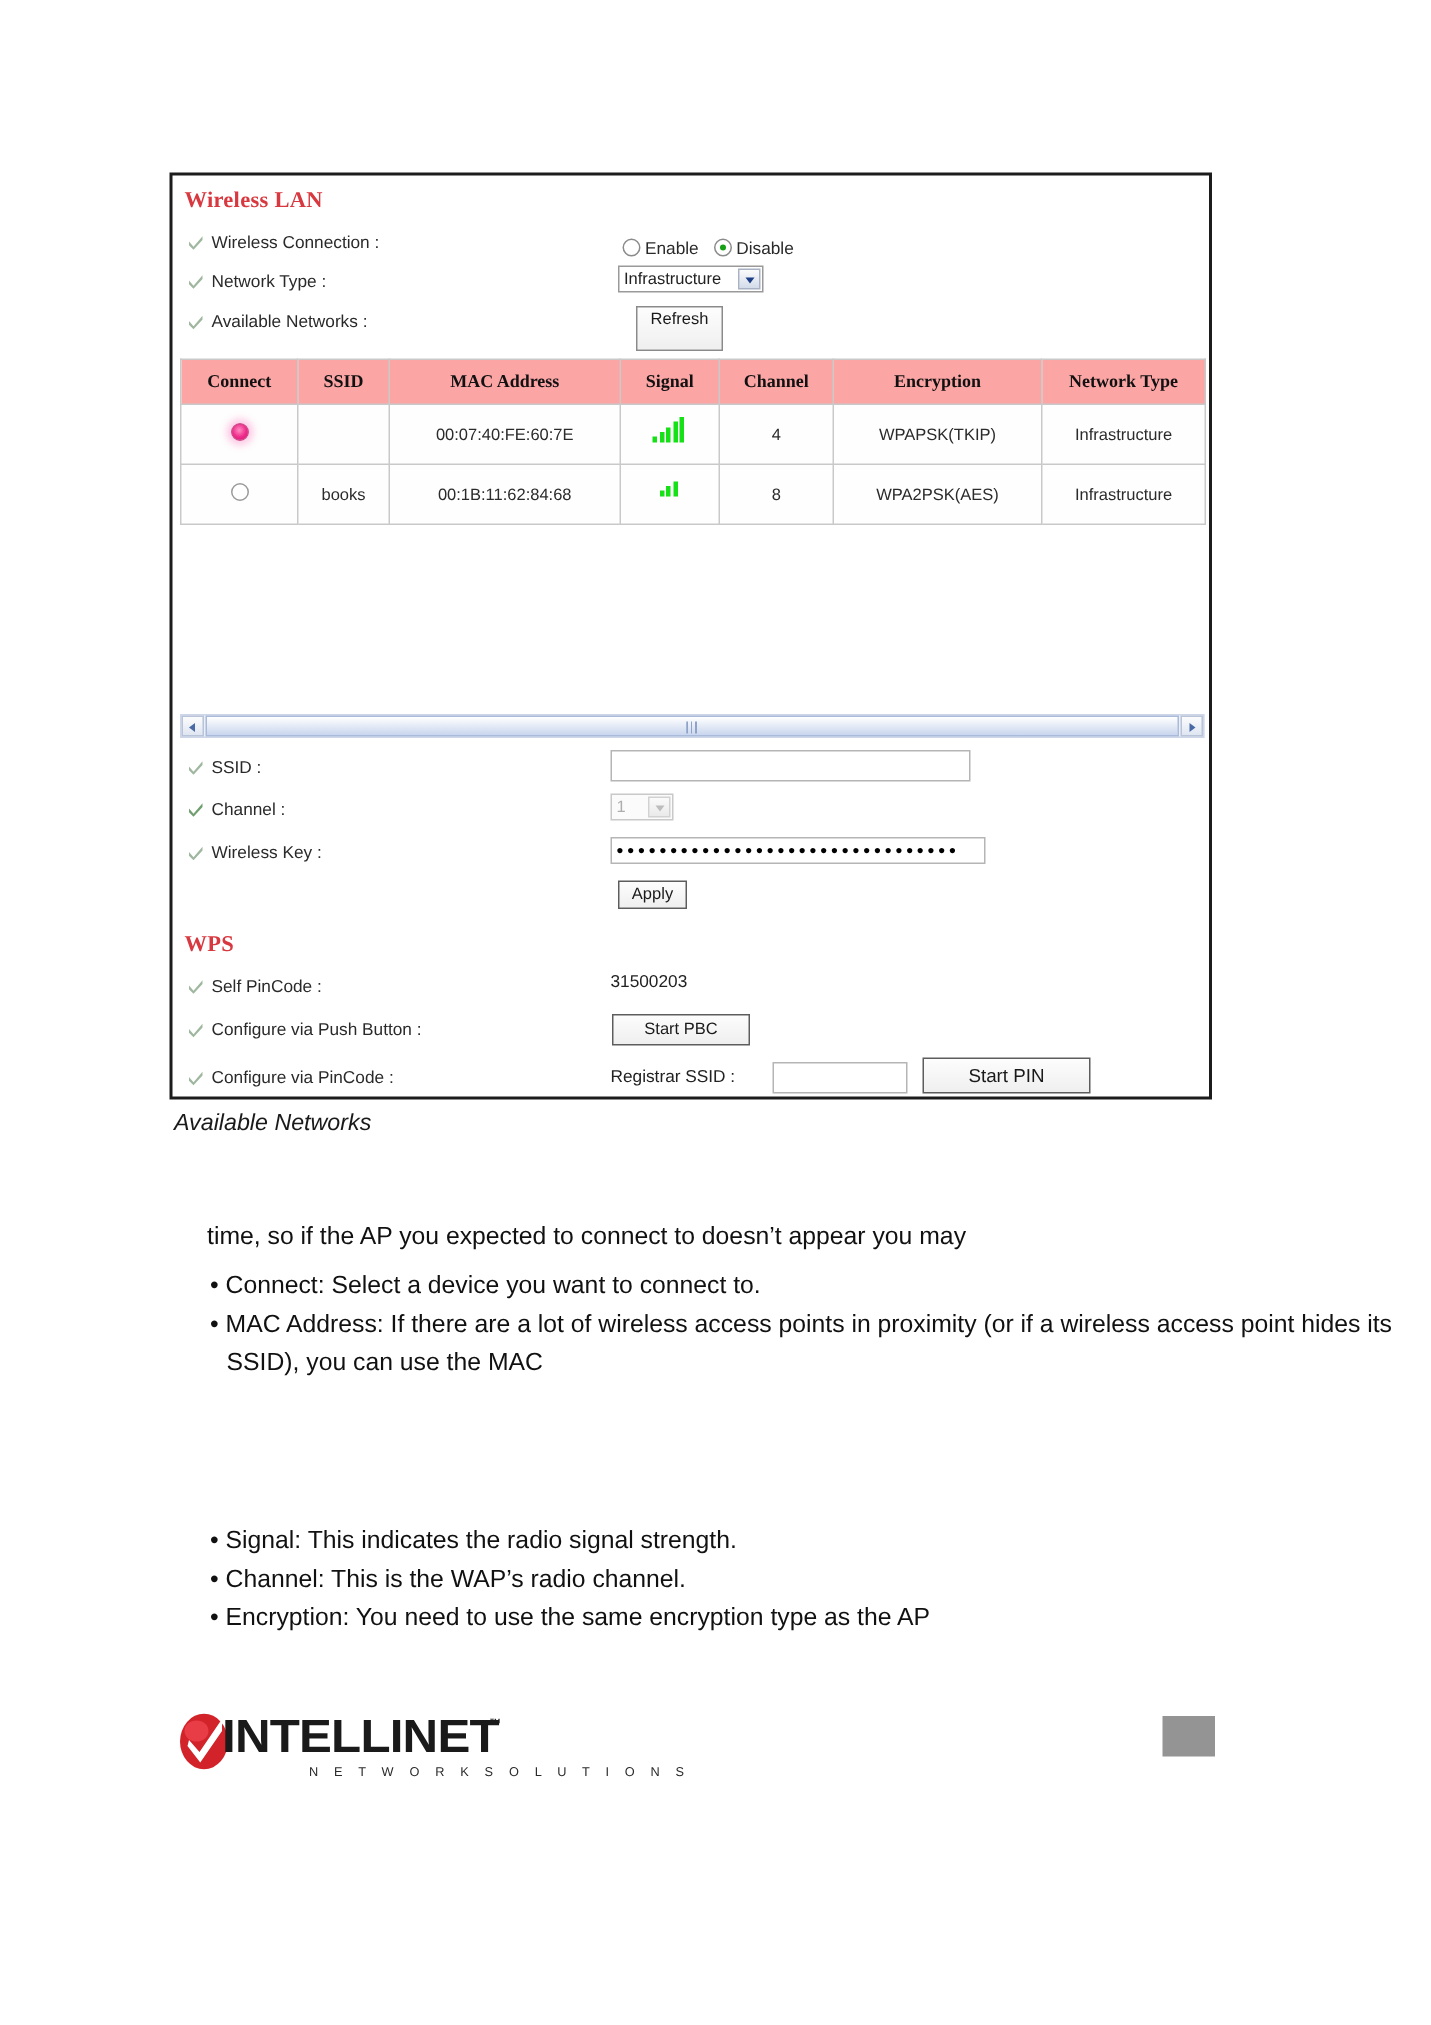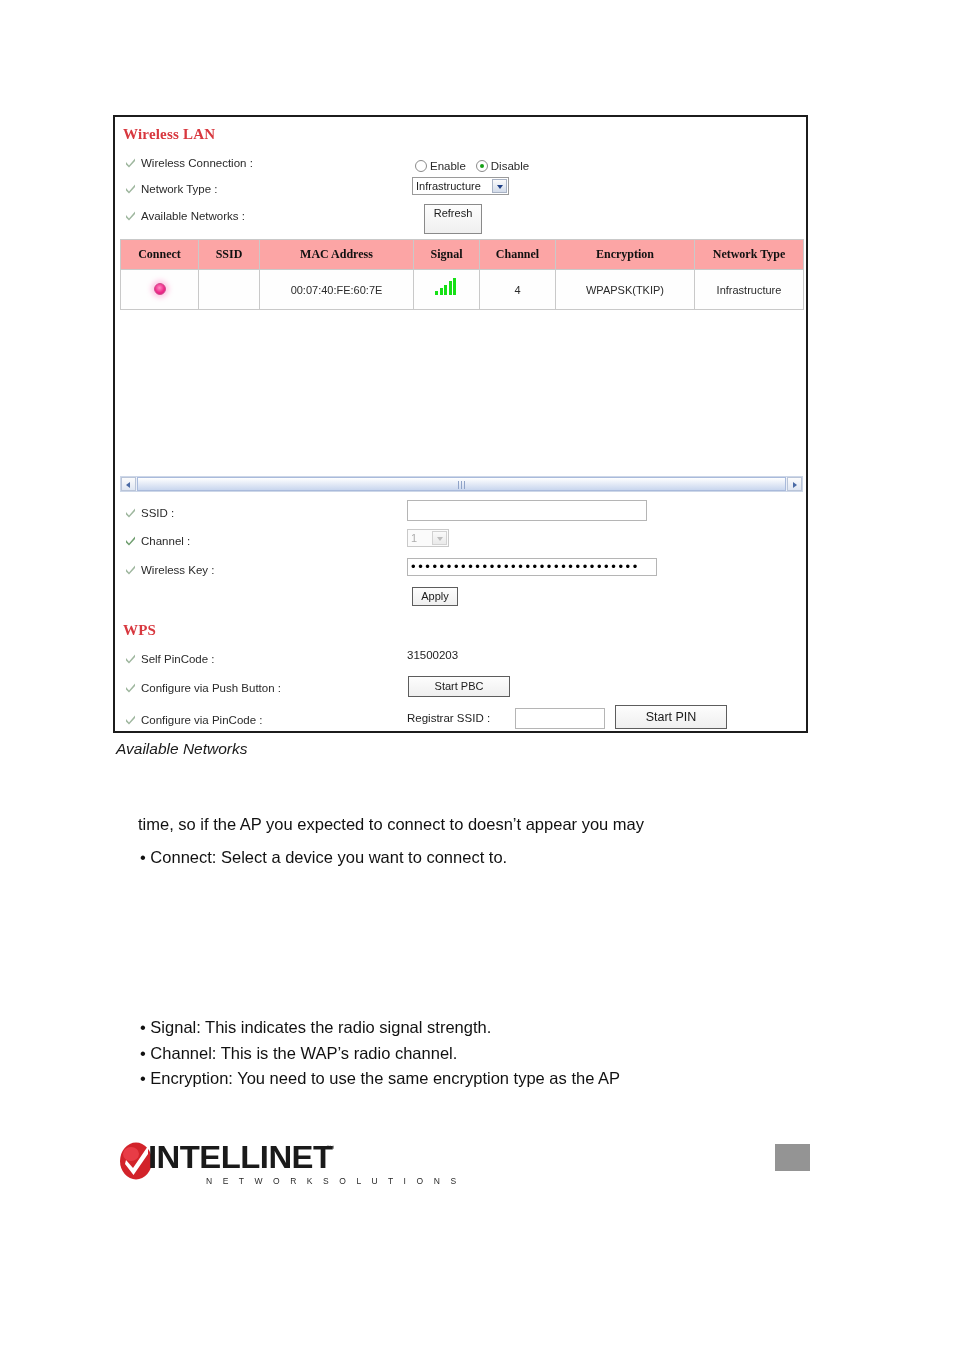--- a/index.html
+++ b/index.html
@@ -383,20 +383,33 @@
         </td>
         <td></td>
         <td>00:07:40:FE:60:7E</td>
         <td>
           <span class="bars"><i style="height: 4px;"></i><i style="height: 7.1px;"></i><i style="height: 10.2px;"></i><i style="height: 13.3px;"></i><i style="height: 16.4px;"></i></span>
         </td>
         <td>4</td>
         <td>WPAPSK(TKIP)</td>
         <td>Infrastructure</td>
       </tr>
+      <tr>
+        <td>
+          <span class="pick"></span>
+        </td>
+        <td>books</td>
+        <td>00:1B:11:62:84:68</td>
+        <td>
+          <span class="bars"><i style="height: 4px;"></i><i style="height: 7.1px;"></i><i style="height: 10.2px;"></i></span>
+        </td>
+        <td>8</td>
+        <td>WPA2PSK(AES)</td>
+        <td>Infrastructure</td>
+      </tr>
     </tbody>
   </table>
 
   <div class="hscroll">
     <div class="sbtn l"></div>
     <div class="thumb">
       <div class="grip"></div>
     </div>
     <div class="sbtn r"></div>
   </div>
@@ -444,39 +457,41 @@
   </div>
   <div style="position:absolute; left:292px; top:532px; font-size:11.5px; color:#222;">31500203</div>
 
   <div class="frow" style="top:561px">
     <span class="tick">
       <svg width="11" height="11" viewBox="0 0 11 11">
           <path d="M1 5 L4 8.5 L10 1.5 L10 4 L4 10.5 L1 7.5 Z" fill="#9fb79f"></path>
         </svg>
     </span><span class="flabel">Configure via Push Button :</span>
   </div>
-  <div class="btn" style="left:293px; top:559px; width:102px; height:21px; line-height:19px;">Start PBC</div>
+  <div class="btn" style="left:293px; top:559px; width:92px; height:21px; line-height:19px;">Start PBC</div>
 
   <div class="frow" style="top:593px">
     <span class="tick">
       <svg width="11" height="11" viewBox="0 0 11 11">
           <path d="M1 5 L4 8.5 L10 1.5 L10 4 L4 10.5 L1 7.5 Z" fill="#9fb79f"></path>
         </svg>
     </span><span class="flabel">Configure via PinCode :</span>
   </div>
   <div style="position:absolute; left:292px; top:595px; font-size:11.5px; color:#222;">Registrar SSID :</div>
   <div class="tbox" style="left:400px; top:591px; width:90px; height:21px; line-height:19px;"></div>
   <div class="btn" style="left:500px; top:588px; width:112px; height:24px; line-height:22px; font-size:12.5px;">Start PIN</div>
 </div>
 
 <div class="caption">Available Networks</div>
 <div class="para" id="p-intro">time, so if the AP you expected to connect to doesn’t appear you may</div>
 
 <ul class="blist" id="list-a">
   <li>• Connect: Select a device you want to connect to.</li>
+  <li>• MAC Address: If there are a lot of wireless access points in proximity
+   (or if a wireless access point hides its SSID), you can use the MAC</li>
 </ul>
 
 <ul class="blist" id="list-b">
   <li>• Signal: This indicates the radio signal strength.</li>
   <li>• Channel: This is the WAP’s radio channel.</li>
   <li>• Encryption: You need to use the same encryption type as the AP</li>
 </ul>
 
 <div class="logo">
   <div class="mark">

